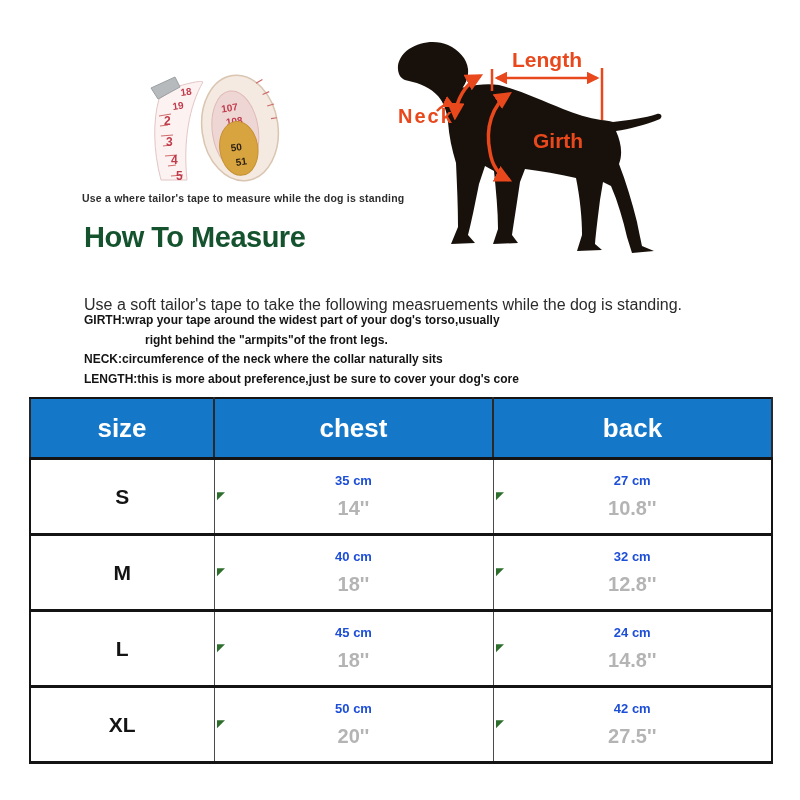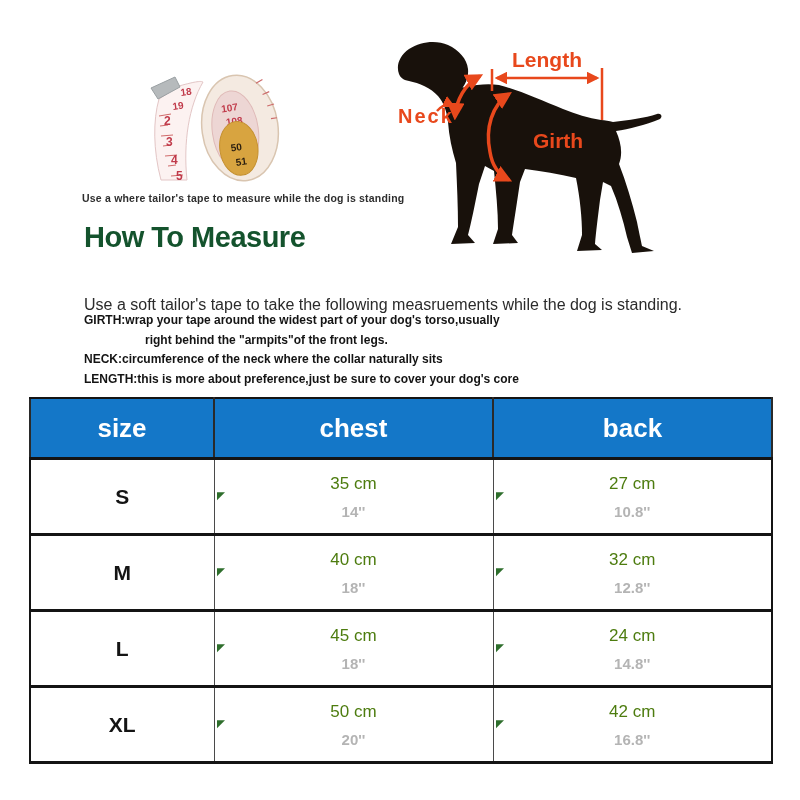--- a/index.html
+++ b/index.html
@@ -45,22 +45,22 @@
     border-top:2px solid #141414;border-bottom:2px solid #141414;
     border-left:2px solid #2a2a2a;border-right:2px solid #2a2a2a;
   }
   table.sizes td{
     height:71px;text-align:center;vertical-align:middle;position:relative;
     border-top:3px solid #141414;border-bottom:3px solid #141414;
     border-left:1.5px solid #4a4a4a;border-right:1.5px solid #4a4a4a;
     background:#fff;
   }
   td .size-letter{font-size:21px;font-weight:bold;color:#141414;}
-  td .cm{font-size:17px;font-weight:normal;color:#4d7c0f;margin-bottom:9px;}
-  td .inch{font-size:15px;font-weight:bold;color:#b4b4b4;}
+  td .cm{font-size:13px;font-weight:bold;color:#1d4ed8;margin-bottom:9px;}
+  td .inch{font-size:20px;font-weight:bold;color:#b4b4b4;}
   .corner-marker{
     position:absolute;left:2px;top:50%;transform:translateY(-60%);
     width:0;height:0;border-top:8px solid #2e6e2c;border-right:8px solid transparent;
   }
 
   svg text{font-family:"Liberation Sans","DejaVu Sans",sans-serif;}
 </style>
 </head>
 <body>
 
@@ -221,17 +221,17 @@
         <span class="size-letter">XL</span>
       </td>
       <td>
         <span class="corner-marker"></span>
         <div class="cm">50 cm</div>
         <div class="inch">20''</div>
       </td>
       <td>
         <span class="corner-marker"></span>
         <div class="cm">42 cm</div>
-        <div class="inch">16.8''</div>
+        <div class="inch">27.5''</div>
       </td>
     </tr>
   </tbody>
 </table>
 
 </body></html>

